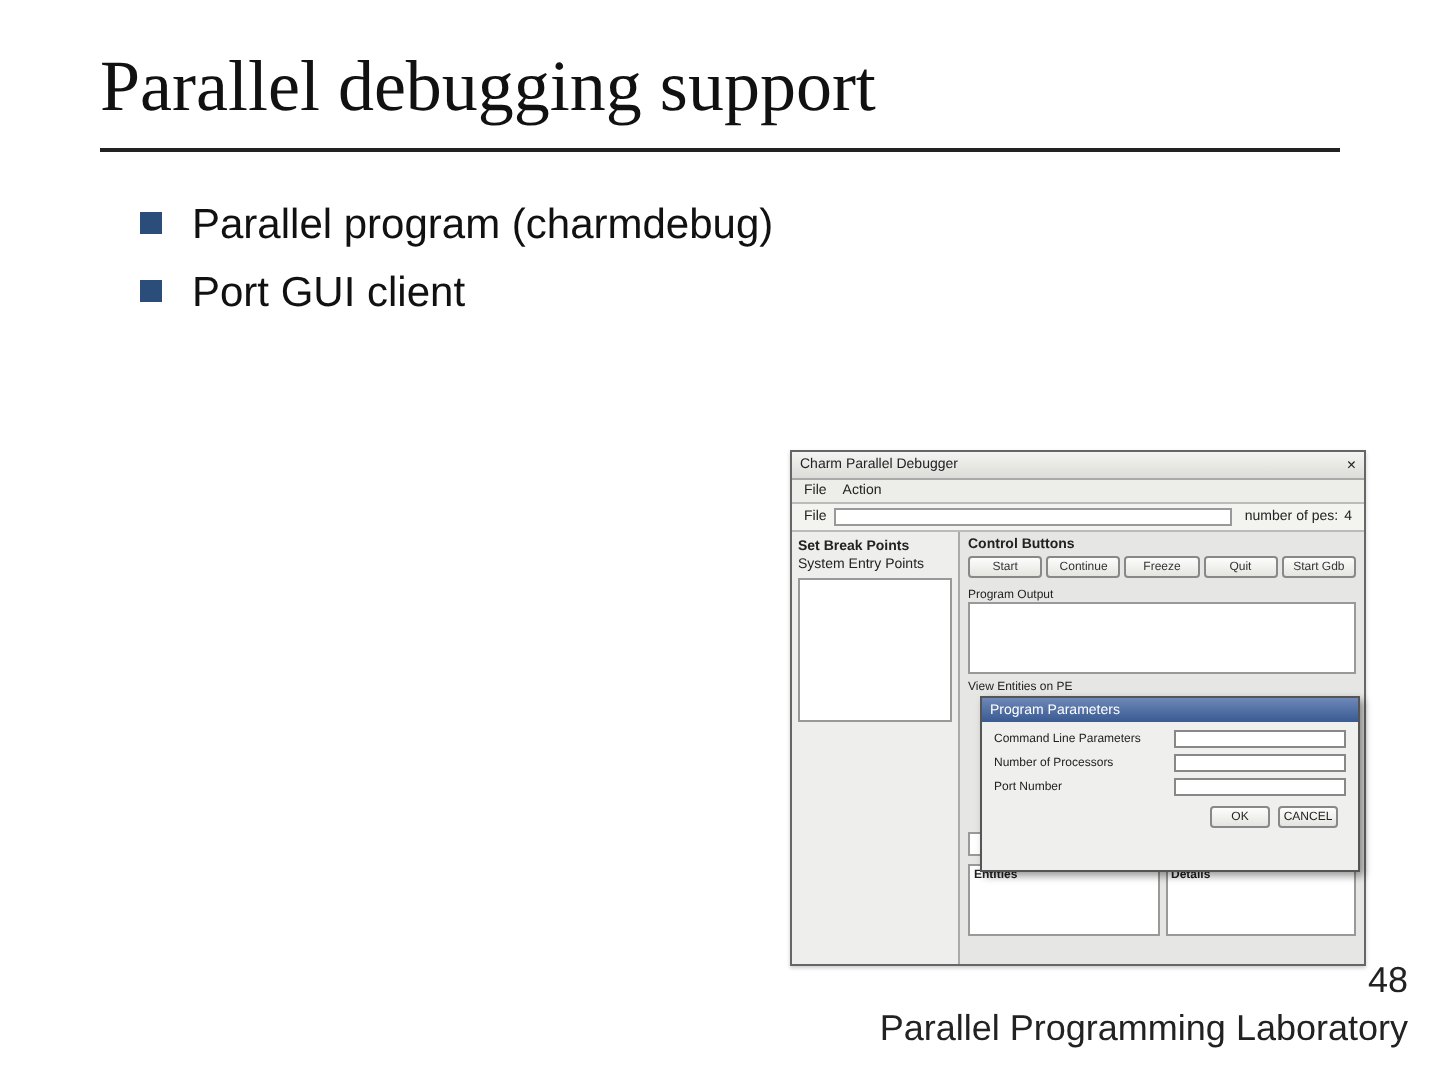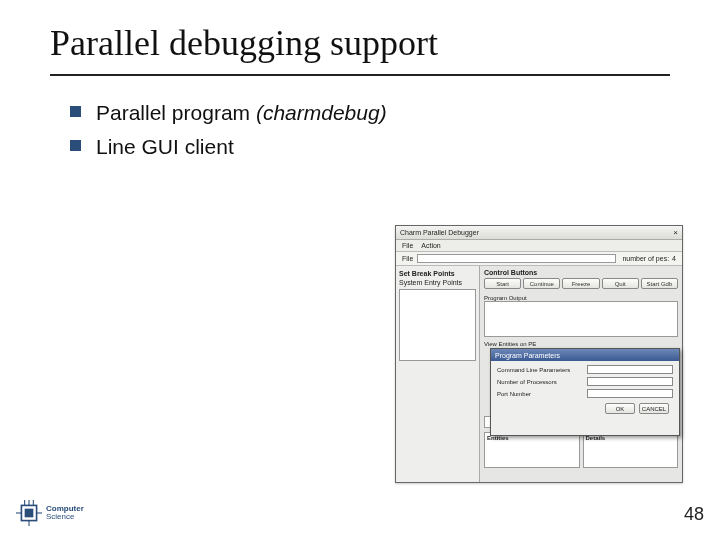--- a/index.html
+++ b/index.html
@@ -43,21 +43,21 @@
   }
   .bullets li::before {
     content: "";
     position: absolute;
     left: 0;
     top: 8px;
     width: 11px;
     height: 11px;
     background: #2a4d7a;
   }
-  .italic { font-style: italic; }
+  .italic { }
 
   
   .shot {
     position: absolute;
     left: 395px;
     top: 225px;
     width: 288px;
     height: 258px;
     border: 1px solid #666;
     background: #e6e6e4;
@@ -259,21 +259,21 @@
 
 <div class="slide">
   <h1 class="title">Parallel debugging support</h1>
   <hr class="title-rule">
 
   <ul class="bullets">
     <li>
       <span>Parallel program </span><span class="italic">(charmdebug)</span>
     </li>
     <li>
-      <span>Line GUI client</span>
+      <span>Port GUI client</span>
     </li>
   </ul>
 
   <div class="shot">
     <div class="titlebar">
       <span>Charm Parallel Debugger</span>
       <span class="wtitle-close">×</span>
     </div>
     <div class="menubar">
       <span>File</span>
@@ -332,33 +332,18 @@
             <div class="dbtns">
               <div class="dbtn">OK</div>
               <div class="dbtn">CANCEL</div>
             </div>
           </div>
         </div>
       </div>
     </div>
   </div>
 
-  <div class="logo">
-    <svg viewBox="0 0 24 24">
-      <rect x="5" y="5" width="14" height="14" fill="none" stroke="#2a4d7a" stroke-width="1.5"></rect>
-      <rect x="8" y="8" width="8" height="8" fill="#2a4d7a"></rect>
-      <line x1="12" y1="0" x2="12" y2="5" stroke="#2a4d7a"></line>
-      <line x1="8" y1="0" x2="8" y2="5" stroke="#2a4d7a"></line>
-      <line x1="16" y1="0" x2="16" y2="5" stroke="#2a4d7a"></line>
-      <line x1="12" y1="19" x2="12" y2="24" stroke="#2a4d7a"></line>
-      <line x1="0" y1="12" x2="5" y2="12" stroke="#2a4d7a"></line>
-      <line x1="19" y1="12" x2="24" y2="12" stroke="#2a4d7a"></line>
-    </svg>
-    <div class="txt">
-      <div>Computer</div>
-      <div style="font-weight:normal">Science</div>
-    </div>
-  </div>
 
   <div class="footer">
     <div>48</div>
+    <div>Parallel Programming Laboratory</div>
   </div>
 </div>
 
 </body></html>

